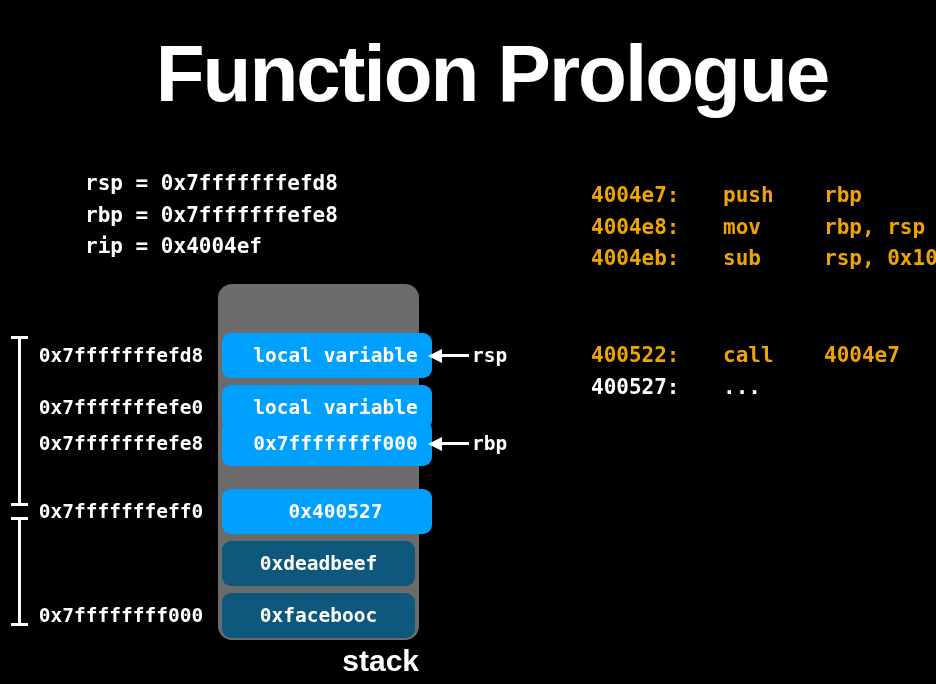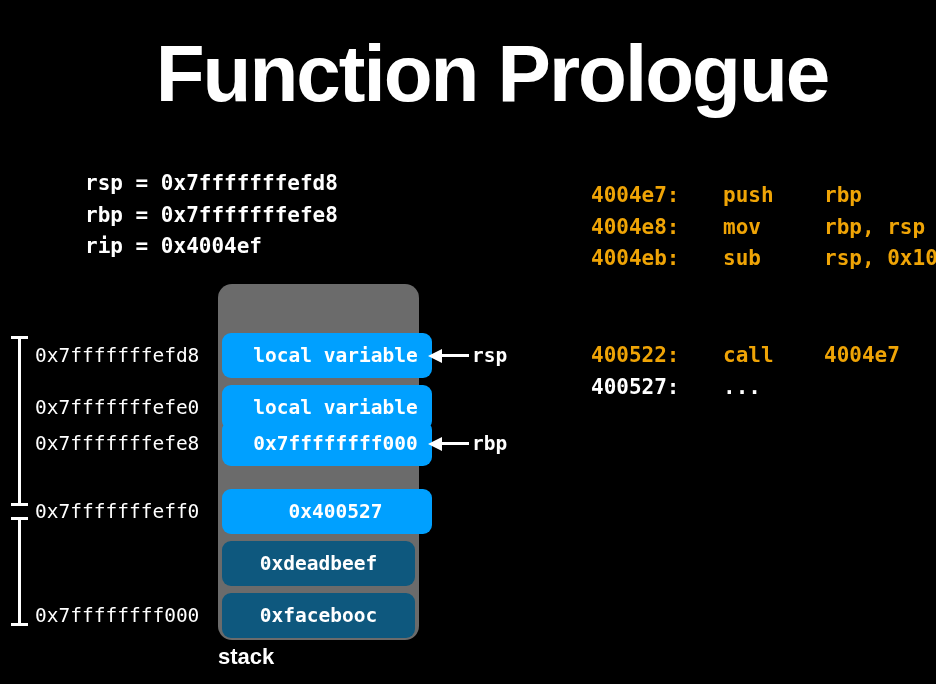--- a/index.html
+++ b/index.html
@@ -36,22 +36,22 @@
   .code-line.plain { color:var(--text, #fff); }
 
   
   .stack-frame {
     position:absolute; left:218px; top:284px; width:201px; height:356px;
     background:var(--stack-gray, #6b6b6b); border-radius:14px;
   }
   .stack-row { position:absolute; left:0; width:936px; height:45px; }
   .row-address {
     position:absolute; left:35px; width:172px; height:45px;
-    text-align:left; line-height:45px;
-    font-size:19.5px; font-weight:400; color:var(--text, #fff);
+    text-align:center; line-height:45px;
+    font-size:19.5px; font-weight:700; color:var(--text, #fff);
   }
   .row-box {
     position:absolute; left:222px; width:193px; height:45px;
     border-radius:9px; text-align:center; line-height:45px;
     font-size:19.5px; font-weight:700; color:var(--text, #fff);
   }
   .row-box.light { background:var(--stack-light-blue, #00a0ff);padding-left:17px; }
   .row-box.dark  { background:var(--stack-dark-blue, #0e587e); }
   .pointer { position:absolute; left:428px; top:0; height:45px; display:flex; align-items:center; }
   .arrow-head {
@@ -69,22 +69,22 @@
   }
   .bracket::before { top:0; }
   .bracket::after  { bottom:0; }
   .bracket .bracket-line { position:absolute; left:7px; top:0; bottom:0; width:3px; background:var(--text, #fff); }
   #bracket-callee-frame { top:336px; height:170px; }
   #bracket-caller-frame { top:517px; height:109px; }
 
   
   .stack-caption {
     position:absolute; left:218px; width:201px; top:644px;
-    text-align:left; font-family:"Liberation Sans", sans-serif;
-    font-weight:700; font-size:22px; color:var(--text, #fff);
+    text-align:right; font-family:"Liberation Sans", sans-serif;
+    font-weight:700; font-size:30px; color:var(--text, #fff);
   }
 </style>
 </head>
 <body>
 
 <div class="slide">
 
   <div class="title">Function Prologue</div>
 
   <div class="registers">rsp = 0x7fffffffefd8

